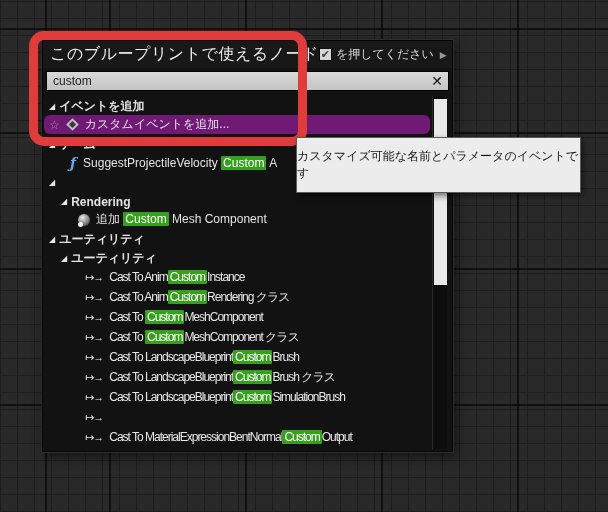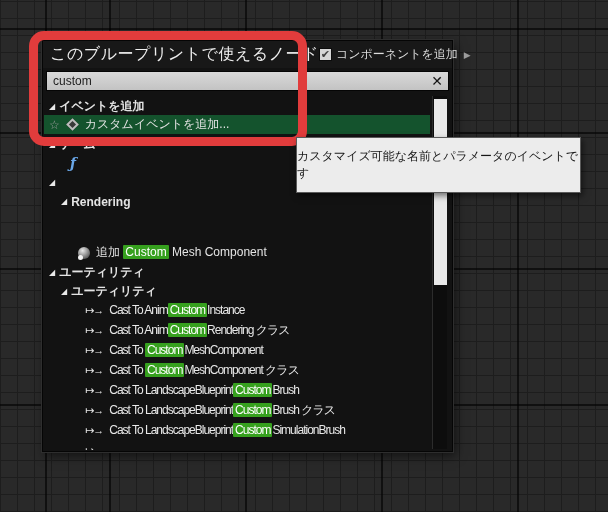--- a/index.html
+++ b/index.html
@@ -47,23 +47,23 @@
     color:#141414; font-size:14px; font-weight:bold; text-align:center; line-height:18px; cursor:pointer;
   }
 
   
   .list{ position:absolute; left:1px; top:55px; right:22px; bottom:1px; overflow:hidden; }
   .row{ display:flex; align-items:center; white-space:nowrap; overflow:hidden; color:#e4e4e4; }
   .row.category{ height:17px; font-weight:bold; font-size:12px; padding-left:5px; margin-top:2px; }
   .row.category.lvl2{ padding-left:17px; }
   .row.item{ height:19px; font-size:12px; padding-left:25px; }
   .row.item.evt{ padding-left:5px; }
-  .row.item.comp{ padding-left:34px;margin-top:33px; }
+  .row.item.comp{ padding-left:34px; }
   .row.item.cast{ height:20px; padding-left:41px; }
-  .row.selected{ background:#14532d; }
+  .row.selected{ background:#701a75;border-radius:6px; }
   .lbl span.hl{ background:#36a01e; color:#fff; padding:0 2px; border-radius:1px; }
 
   .tri{ font-size:8px; color:#e8e8e8; margin-right:4px; font-weight:normal; }
   .star{ color:#9a9a9a; font-size:12px; margin-right:5px; }
   .diamond{
     width:9px; height:9px; background:#393939; border:2px solid #bdbdbd;
     transform:rotate(45deg); margin:0 8px 0 3px; flex:none;
   }
   .ficon{
     font-family:"DejaVu Serif",serif; font-style:italic; color:#6aa7e8;
@@ -102,21 +102,21 @@
   .tooltip .tt-hint{ color:#8e8e8e; font-size:11px; }
 </style>
 </head>
 <body>
 
 <div class="panel">
   <div class="titlebar">
     <span class="title">このブループリントで使えるノード</span>
     <span class="ctx">
       <span class="checkbox">✔</span>
-      <span class="ctx-label">コンポーネントを追加</span>
+      <span class="ctx-label">を押してください</span>
       <span class="submenu-arrow">▶</span>
     </span>
   </div>
 
   <div class="searchrow">
     <div class="searchbox">
       <input type="text" value="custom" style="">
       <span class="clear-btn">✕</span>
     </div>
   </div>
@@ -130,20 +130,21 @@
         <span class="star">☆</span>
         <span class="diamond"></span>
         <span class="lbl"><span>カスタムイベントを追加...</span></span>
       </div>
       <div class="row category">
         <span class="tri">◢</span>
         <span class="lbl"><span>ゲーム</span></span>
       </div>
       <div class="row item func">
         <span class="ficon">ƒ</span>
+        <span class="lbl"><span>SuggestProjectileVelocity </span><span class="hl">Custom</span><span> A</span></span>
       </div>
       <div class="row category">
         <span class="tri">◢</span>
       </div>
       <div class="row category lvl2">
         <span class="tri">◢</span>
         <span class="lbl"><span>Rendering</span></span>
       </div>
       <div class="row item comp">
         <span class="sphere"></span>

